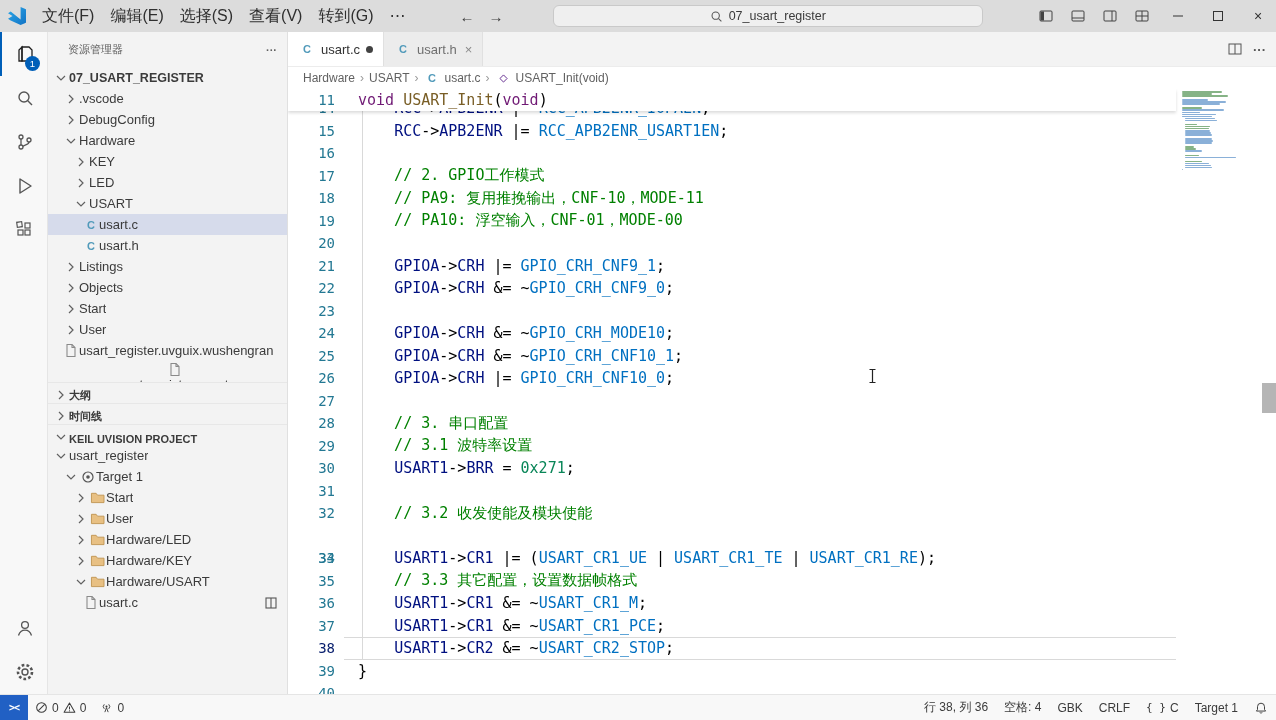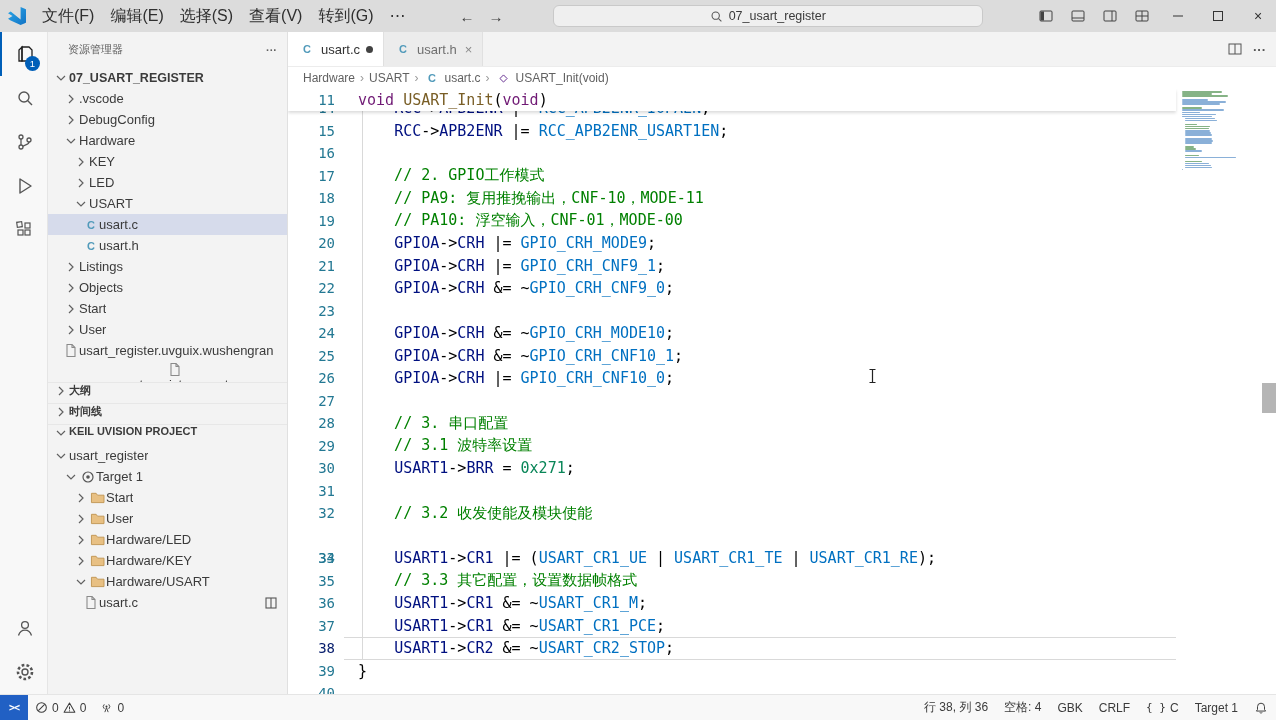--- a/index.html
+++ b/index.html
@@ -34,21 +34,21 @@
   
   .sidebar{width:240px;background:#f3f3f3;border-right:1px solid #e0e0e0;display:flex;flex-direction:column;overflow:hidden;}
   .sb-header{height:35px;flex:none;display:flex;align-items:center;padding:0 10px 0 20px;font-size:11px;color:#616161;}
   .sb-header .grow{flex:1;}
   .trow{height:21px;display:flex;align-items:center;font-size:13px;color:#3b3b3b;white-space:nowrap;overflow:hidden;}
   .trow.sel{background:#d6dbeb;}
   .tlabel{overflow:hidden;text-overflow:ellipsis;}
   .tlabel.bold{font-weight:bold;font-size:12.5px;}
   .ticon{width:17px;height:16px;flex:none;display:flex;align-items:center;justify-content:center;}
   .taction{margin-left:auto;margin-right:8px;}
-  .panel-hdr{height:21px;display:flex;align-items:flex-start;font-weight:bold;font-size:11px;color:#3b3b3b;border-top:1px solid #e7e7e7;padding-left:4px;}
+  .panel-hdr{height:21px;display:flex;align-items:flex-end;font-weight:bold;font-size:11px;color:#3b3b3b;border-top:1px solid #e7e7e7;padding-left:4px;}
 
   
   .editor{flex:1;position:relative;background:#fff;overflow:hidden;}
   .tabbar{height:35px;background:#f3f3f3;display:flex;align-items:stretch;border-bottom:1px solid #ececec;}
   .tab{display:flex;align-items:center;gap:6px;padding:0 10px;font-size:13px;border-right:1px solid #e0e0e0;color:#6f6f6f;background:#ececec;}
   .tab.active{background:#fff;color:#333;}
   .tab .dot{width:7px;height:7px;border-radius:50%;background:#424242;}
   .tab .close{color:#8a8a8a;font-size:13px;padding-left:2px;}
   .editor-actions{margin-left:auto;display:flex;align-items:center;gap:10px;padding-right:10px;color:#555;}
   .breadcrumbs{height:22px;display:flex;align-items:center;gap:5px;padding-left:15px;font-size:12px;color:#616161;background:#fff;}
@@ -543,21 +543,20 @@
           <div class="codeline" style="top:98px;">
             <span class="lnum">18</span>
             <span class="ltext"><span class="tk-c">    // PA9: 复用推挽输出，CNF-10，MODE-11</span></span>
           </div>
           <div class="codeline" style="top:120.5px;">
             <span class="lnum">19</span>
             <span class="ltext"><span class="tk-c">    // PA10: 浮空输入，CNF-01，MODE-00</span></span>
           </div>
           <div class="codeline" style="top:143px;">
             <span class="lnum">20</span>
-            <span class="ltext"><span class="tk-p">    </span><span class="tk-v">GPIOA</span><span class="tk-p">-&gt;</span><span class="tk-v">CRH</span><span class="tk-p"> |= </span><span class="tk-m">GPIO_CRH_MODE9</span><span class="tk-p">;</span></span>
           </div>
           <div class="codeline" style="top:165.5px;">
             <span class="lnum">21</span>
             <span class="ltext"><span class="tk-p">    </span><span class="tk-v">GPIOA</span><span class="tk-p">-&gt;</span><span class="tk-v">CRH</span><span class="tk-p"> |= </span><span class="tk-m">GPIO_CRH_CNF9_1</span><span class="tk-p">;</span></span>
           </div>
           <div class="codeline" style="top:188px;">
             <span class="lnum">22</span>
             <span class="ltext"><span class="tk-p">    </span><span class="tk-v">GPIOA</span><span class="tk-p">-&gt;</span><span class="tk-v">CRH</span><span class="tk-p"> &amp;= ~</span><span class="tk-m">GPIO_CRH_CNF9_0</span><span class="tk-p">;</span></span>
           </div>
           <div class="codeline" style="top:210.5px;">

